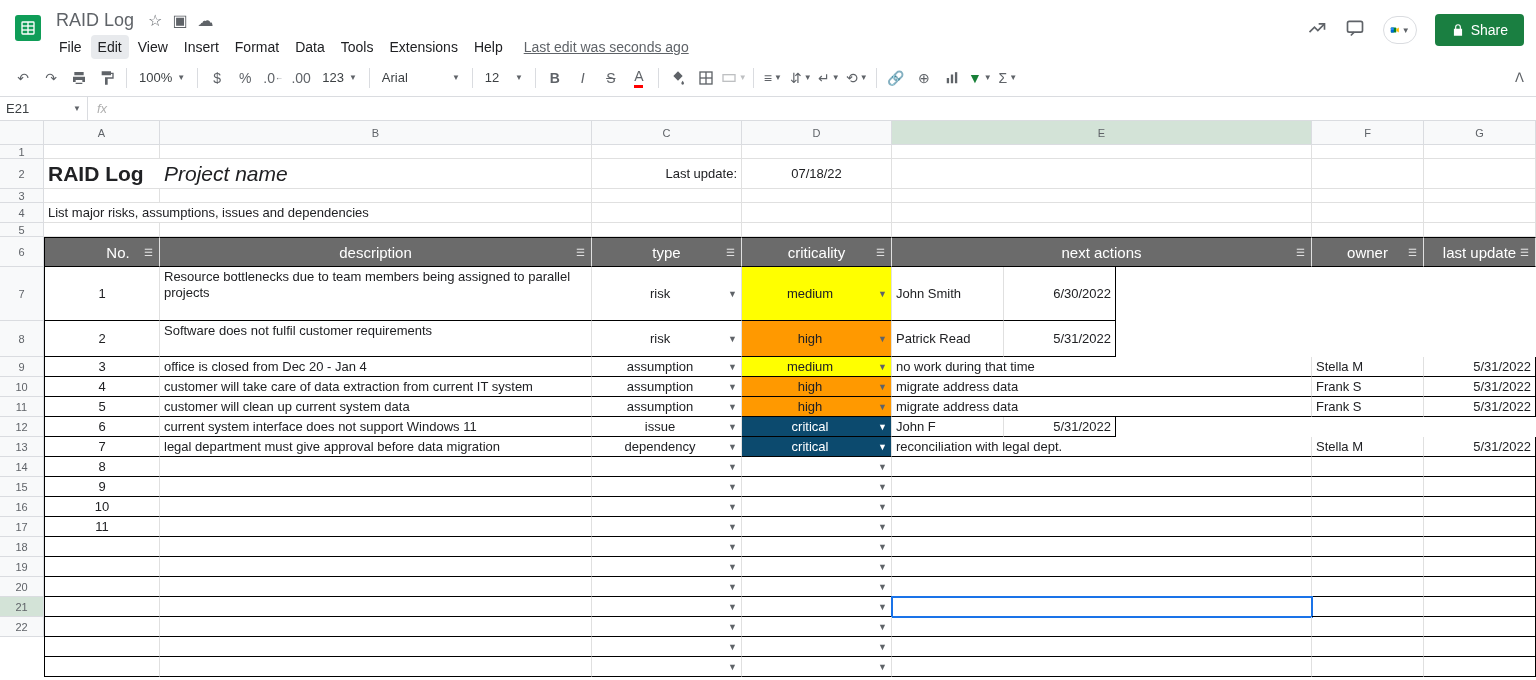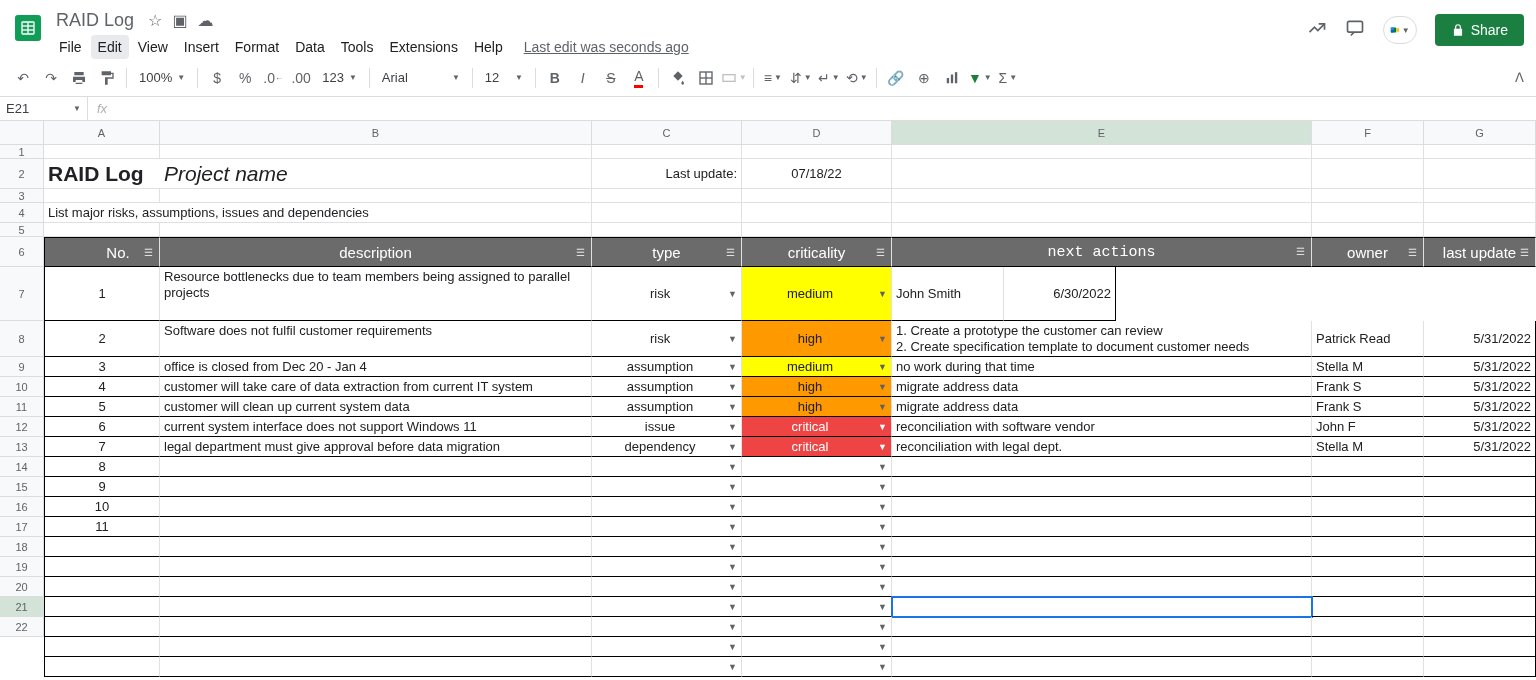--- a/index.html
+++ b/index.html
@@ -48,21 +48,21 @@
 .thick-l { border-left:1px solid #000; }
 .thick-r { border-right:1px solid #000; }
 .hdr-cell { background:#6b6b6b; color:#fff; font-size:15px; justify-content:center; position:relative; }
 .hdr-cell .filter { position:absolute; right:6px; font-size:10px; opacity:.8; }
 .title-cell { font-size:21px; }
 .title-bold { font-weight:700; }
 .title-ital { font-style:italic; }
 .dd-arrow { color:#5f6368; font-size:9px; margin-left:auto; padding-left:4px; }
 .yellow { background:#ffff00; }
 .orange { background:#ff9900; }
-.red { background:#ef4444; color:#fff; }
+.red { background:#0c4a6e; color:#fff; }
 .active-cell { outline:2px solid #1a73e8; outline-offset:-1px; }
 .multi { white-space:pre-line; line-height:1.25; align-items:flex-start; padding-top:2px; }
 
 .cA{width:116px}.cB{width:432px}.cC{width:150px}.cD{width:150px}.cE{width:420px}.cF{width:112px}.cG{width:112px}
 </style>
 </head>
 <body>
 
 <div class="header">
   <div class="logo">
@@ -313,21 +313,21 @@
             <span class="filter">☰</span>
           </div>
           <div class="cell cC hdr-cell thick-b thick-t" style="width: 150px;">
             <span>type</span>
             <span class="filter">☰</span>
           </div>
           <div class="cell cD hdr-cell thick-b thick-t" style="width: 150px;">
             <span>criticality</span>
             <span class="filter">☰</span>
           </div>
-          <div class="cell cE hdr-cell thick-b thick-t" style="width: 420px; font-family: Liberation Mono, monospace;">
+          <div class="cell cE hdr-cell thick-b thick-t" style="width: 420px;">
             <span>next actions</span>
             <span class="filter">☰</span>
           </div>
           <div class="cell cF hdr-cell thick-b thick-t" style="width: 112px;">
             <span>owner</span>
             <span class="filter">☰</span>
           </div>
           <div class="cell cG hdr-cell thick-b thick-t" style="width: 112px;">
             <span>last update</span>
             <span class="filter">☰</span>
@@ -351,22 +351,20 @@
           <div class="cell cA center thick-l thick-b" style="width: 116px;">2</div>
           <div class="cell cB thick-b multi" style="width: 432px;">Software does not fulfil customer requirements</div>
           <div class="cell cC center thick-b" style="width: 150px;">
             <span style="flex:1;text-align:center">risk</span>
             <span class="dd-arrow">▼</span>
           </div>
           <div class="cell cD center thick-b orange" style="width: 150px;">
             <span style="flex:1;text-align:center">high</span>
             <span class="dd-arrow" style="">▼</span>
           </div>
-          <div class="cell cE thick-b multi" style="width: 420px;">1. Create a prototype the customer can review
-2. Create specification template to document customer needs</div>
           <div class="cell cF thick-b" style="width: 112px;">Patrick Read</div>
           <div class="cell cG right thick-b thick-r" style="width: 112px;">5/31/2022</div>
         </div>
         <div class="row" style="height: 20px;">
           <div class="cell cA center thick-l thick-b" style="width: 116px;">3</div>
           <div class="cell cB thick-b multi" style="width: 432px;">office is closed from Dec 20 - Jan 4</div>
           <div class="cell cC center thick-b" style="width: 150px;">
             <span style="flex:1;text-align:center">assumption</span>
             <span class="dd-arrow">▼</span>
           </div>
@@ -412,21 +410,20 @@
           <div class="cell cA center thick-l thick-b" style="width: 116px;">6</div>
           <div class="cell cB thick-b multi" style="width: 432px;">current system interface does not support Windows 11</div>
           <div class="cell cC center thick-b" style="width: 150px;">
             <span style="flex:1;text-align:center">issue</span>
             <span class="dd-arrow">▼</span>
           </div>
           <div class="cell cD center thick-b red" style="width: 150px;">
             <span style="flex:1;text-align:center">critical</span>
             <span class="dd-arrow" style="color:#fff">▼</span>
           </div>
-          <div class="cell cE thick-b multi" style="width: 420px;">reconciliation with software vendor</div>
           <div class="cell cF thick-b" style="width: 112px;">John F</div>
           <div class="cell cG right thick-b thick-r" style="width: 112px;">5/31/2022</div>
         </div>
         <div class="row" style="height: 20px;">
           <div class="cell cA center thick-l thick-b" style="width: 116px;">7</div>
           <div class="cell cB thick-b multi" style="width: 432px;">legal department must give approval before data migration</div>
           <div class="cell cC center thick-b" style="width: 150px;">
             <span style="flex:1;text-align:center">dependency</span>
             <span class="dd-arrow">▼</span>
           </div>

